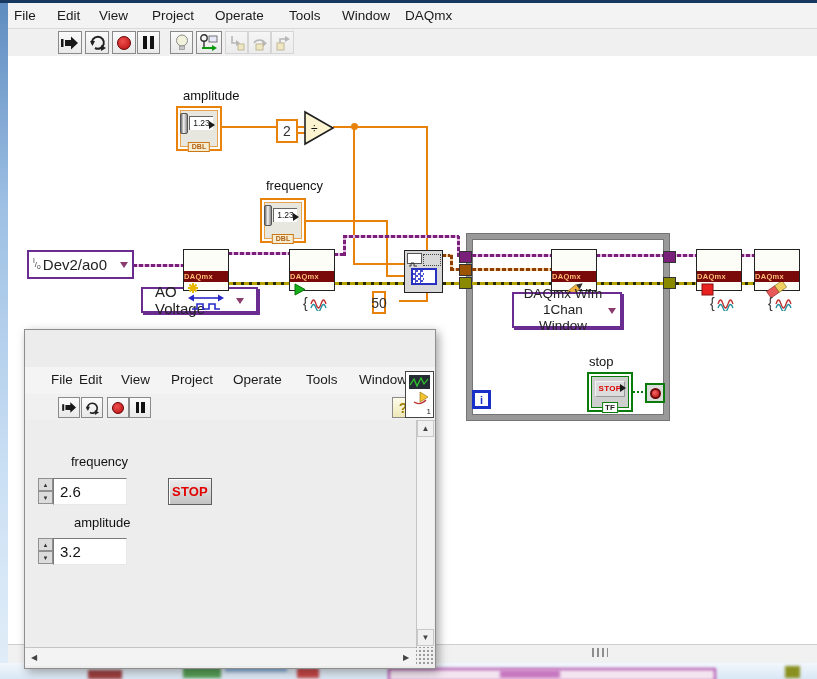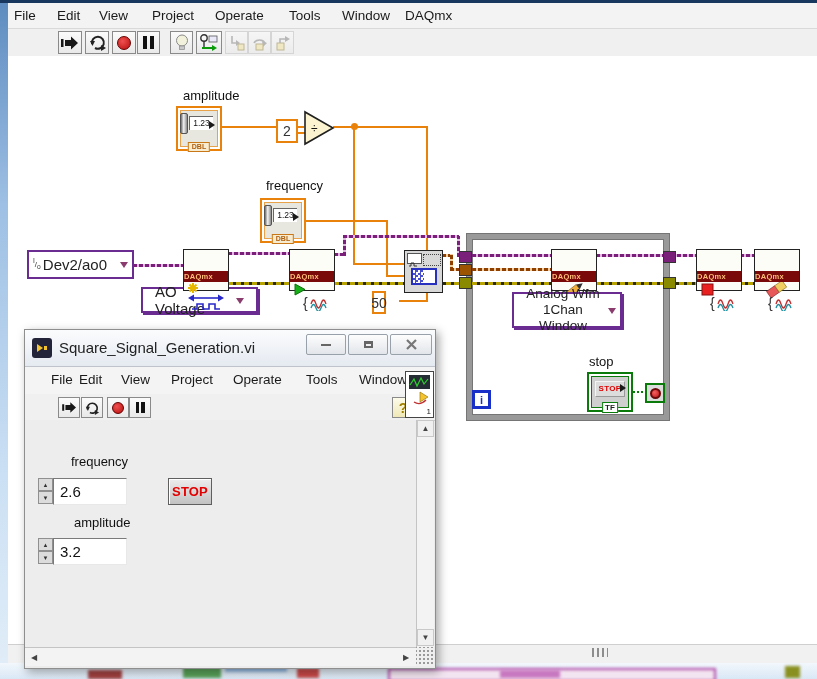--- a/index.html
+++ b/index.html
@@ -317,21 +317,21 @@
         <polygon points="27,5 33,8 27,11" fill="#303030"></polygon>
         <rect x="7" y="5" width="3" height="6" fill="#E87878" stroke="#806020" stroke-width=".5"></rect>
       </g>
     <path d="M5 26 h3 l4-8 3,8 h2 l4-8 3,8 h2 l4-8 3,8 h3" fill="none" stroke="#C02020" stroke-width="1.4"></path>
     <line x1="5" y1="27.5" x2="39" y2="27.5" stroke="#222" stroke-width="1"></line>
   </svg>
 </div>
 
 <div class="purple-box shadowed" style="left:512px;top:292px;width:110px;height:36px;flex-direction:row;padding:0 4px">
   <div style="flex:1;text-align:center;font-size:13.5px;line-height:16px">
-    <div>Analog Wfm</div>
+    <div>DAQmx Wfm</div>
     <div>1Chan Window</div>
   </div>
   <span class="caret-p"></span>
 </div>
 
 <div class="lbl" style="left:589px;top:354px">stop</div>
 <div class="bool-term">
   <div class="bool-inner"></div>
   <div class="bool-field">STOP</div>
   <div class="out-arrow" style="top:10px"></div>
@@ -374,40 +374,20 @@
   <div class="blob" style="left:88px;top:7px;width:34px;height:9px;background:#A04040"></div>
   <div class="blob" style="left:183px;top:4px;width:38px;height:11px;background:#58A058"></div>
   <div class="blob" style="left:225px;top:1px;width:62px;height:8px;background:#90B8E0"></div>
   <div class="blob" style="left:297px;top:5px;width:22px;height:10px;background:#C84848"></div>
   <div class="blob" style="left:388px;top:5px;width:324px;height:10px;background:#F2E4F0;border:2px solid #B048A8"></div>
   <div class="blob" style="left:500px;top:7px;width:60px;height:8px;background:#C878C0"></div>
   <div class="blob" style="left:785px;top:3px;width:15px;height:12px;background:#8A9020"></div>
 </div>
 
 <div class="abs" id="fp">
-  <div id="fp-title">
-    <div style="position:absolute;left:7px;top:8px;width:20px;height:20px;background:#23233A;border-radius:3px;display:flex;align-items:center;justify-content:center">
-      <svg width="12" height="12" viewBox="0 0 12 12">
-          <polygon points="1,2 1,10 7,6" fill="#F4C430"></polygon>
-          <rect x="8" y="4" width="3" height="4" fill="#F4C430"></rect>
-        </svg>
-    </div>
-    <span style="position:absolute;left:34px;top:9px;font-size:15px;color:#222">Square_Signal_Generation.vi</span>
-    <div class="winbtn" style="left:281px;width:40px">
-        <div style="width:10px;height:2px;background:#666"></div>
-      </div>
-    <div class="winbtn" style="left:323px;width:40px">
-        <div style="width:9px;height:7px;border:2px solid #666;border-top-width:3px;box-sizing:border-box"></div>
-      </div>
-    <div class="winbtn" style="left:365px;width:42px">
-      <svg width="11" height="11" viewBox="0 0 11 11">
-          <path d="M1 1 L10 10 M10 1 L1 10" stroke="#777" stroke-width="2.2"></path>
-        </svg>
-    </div>
-  </div>
 
   <div id="fp-menubar">
     <span class="fmenu" style="left:26px">File</span>
     <span class="fmenu" style="left:54px">Edit</span>
     <span class="fmenu" style="left:96px">View</span>
     <span class="fmenu" style="left:146px">Project</span>
     <span class="fmenu" style="left:208px">Operate</span>
     <span class="fmenu" style="left:281px">Tools</span>
     <span class="fmenu" style="left:334px">Window</span>
   </div>

